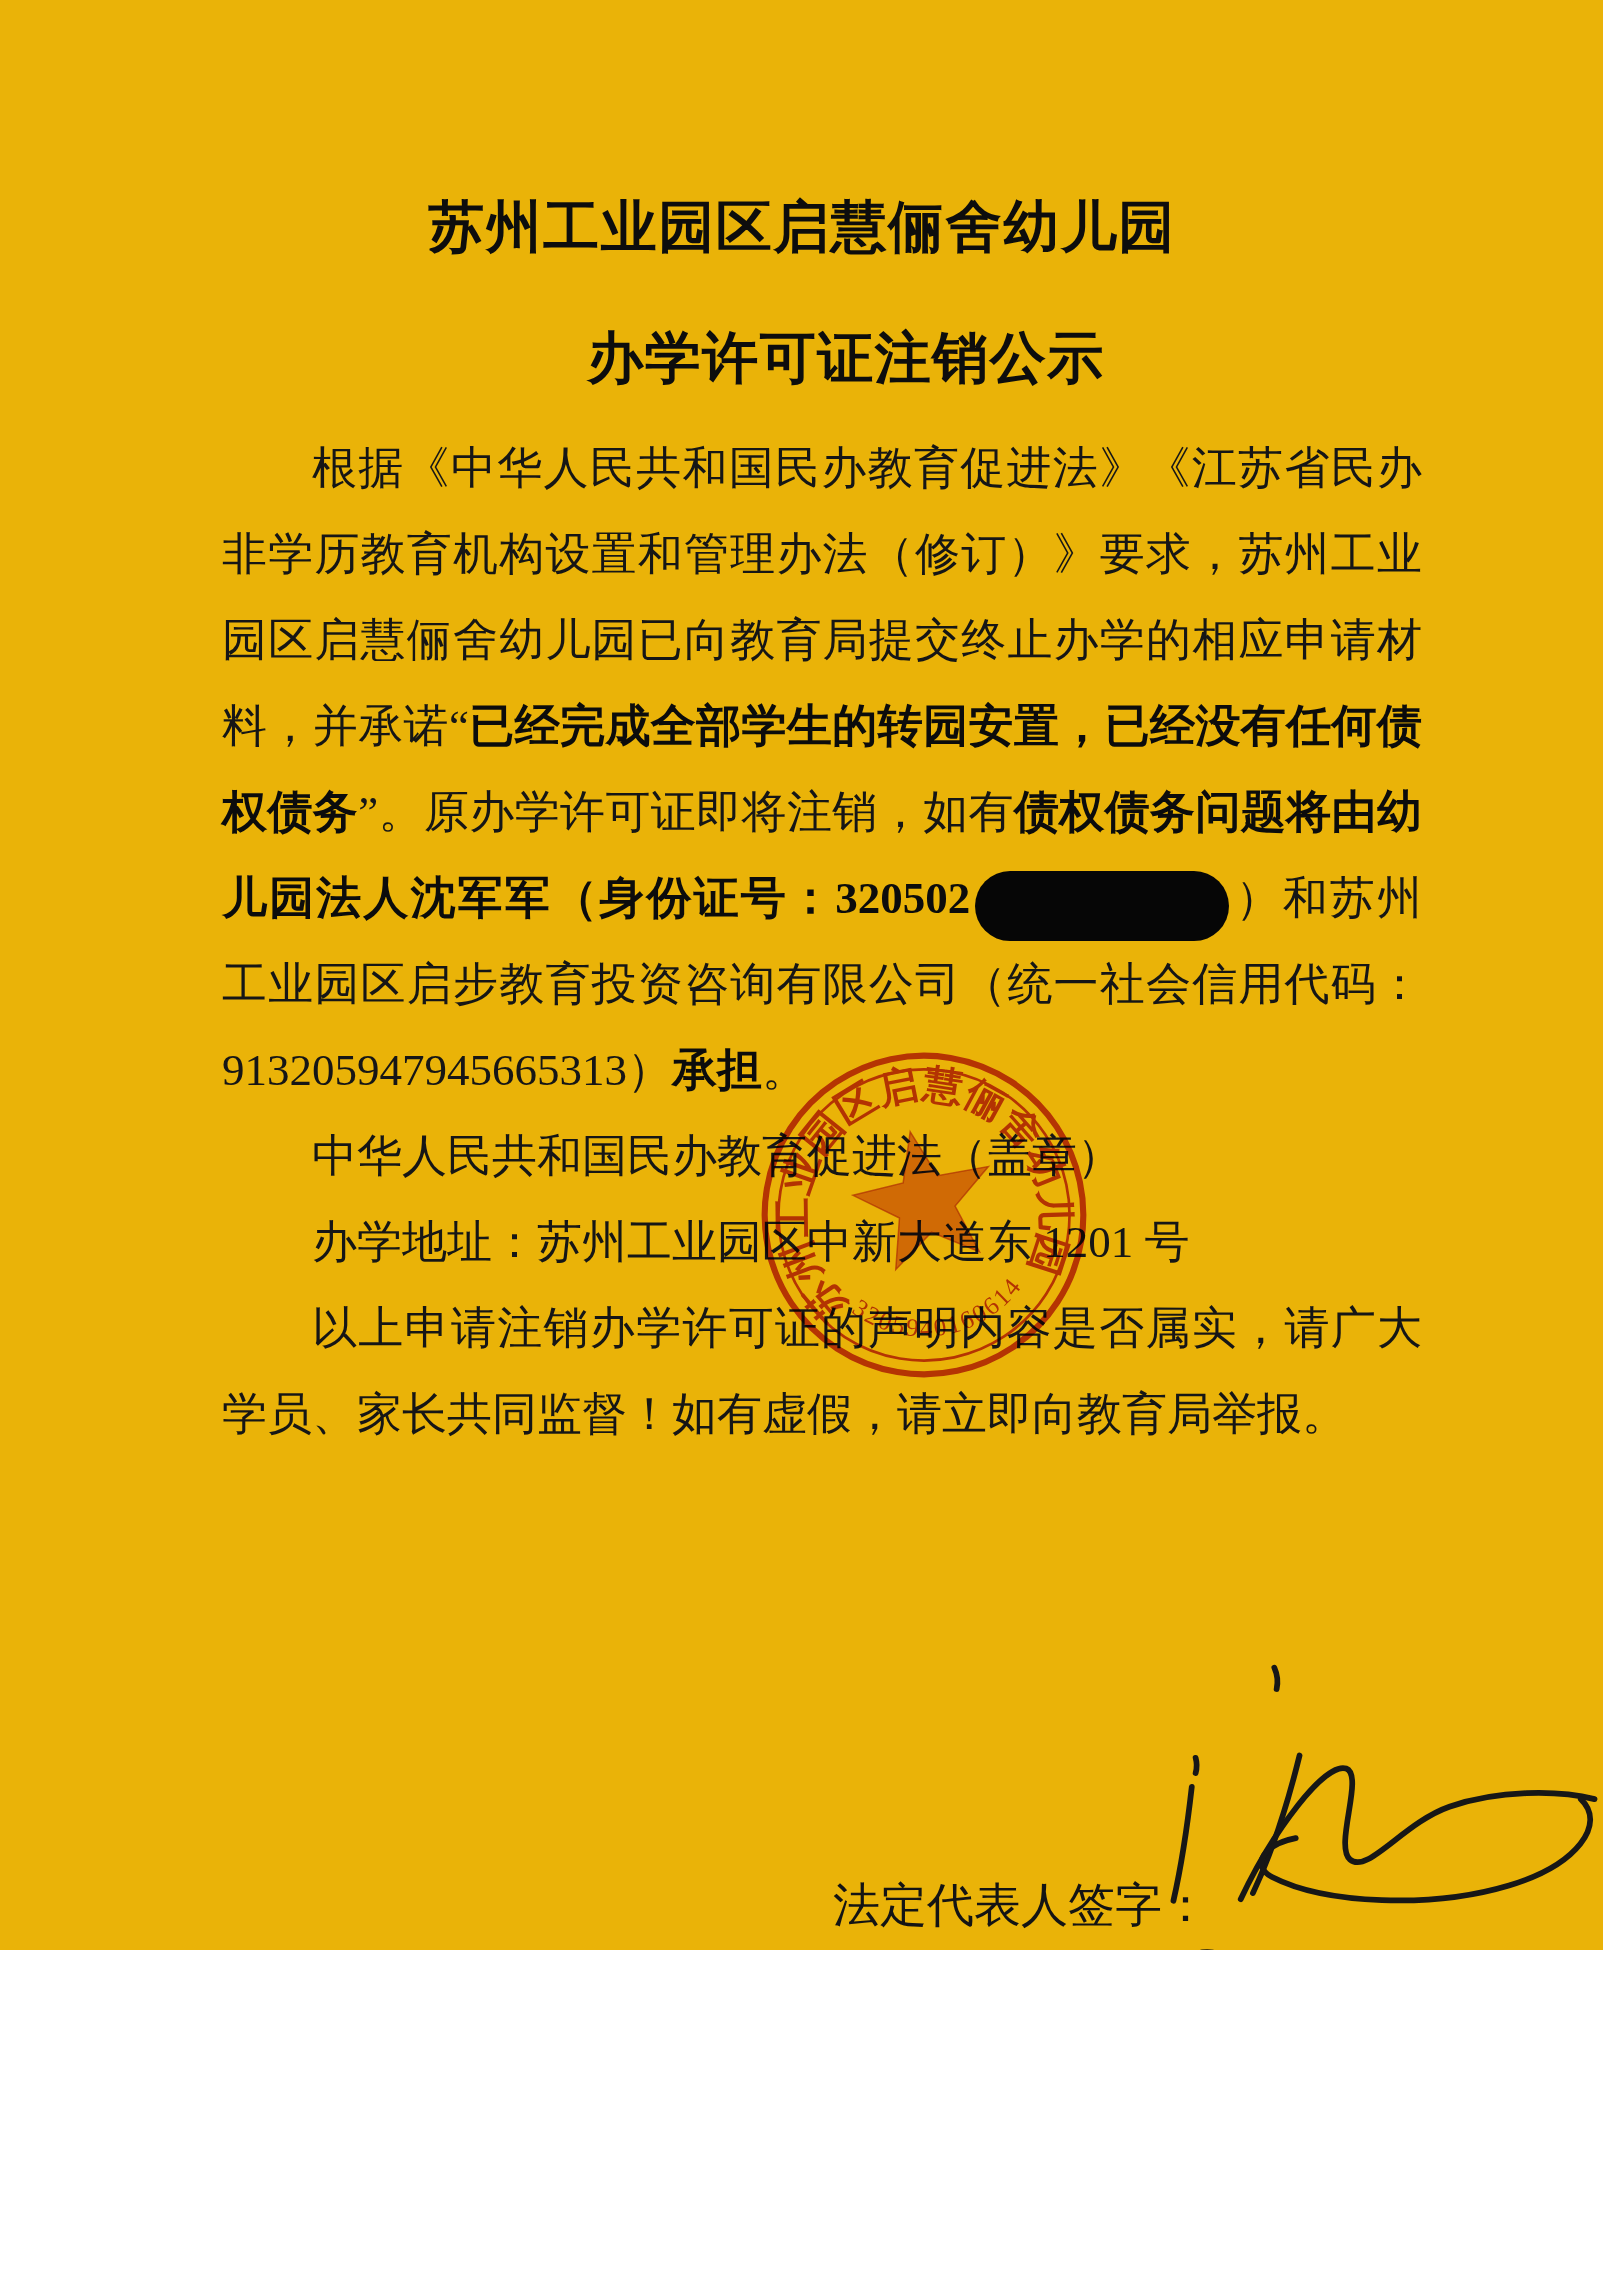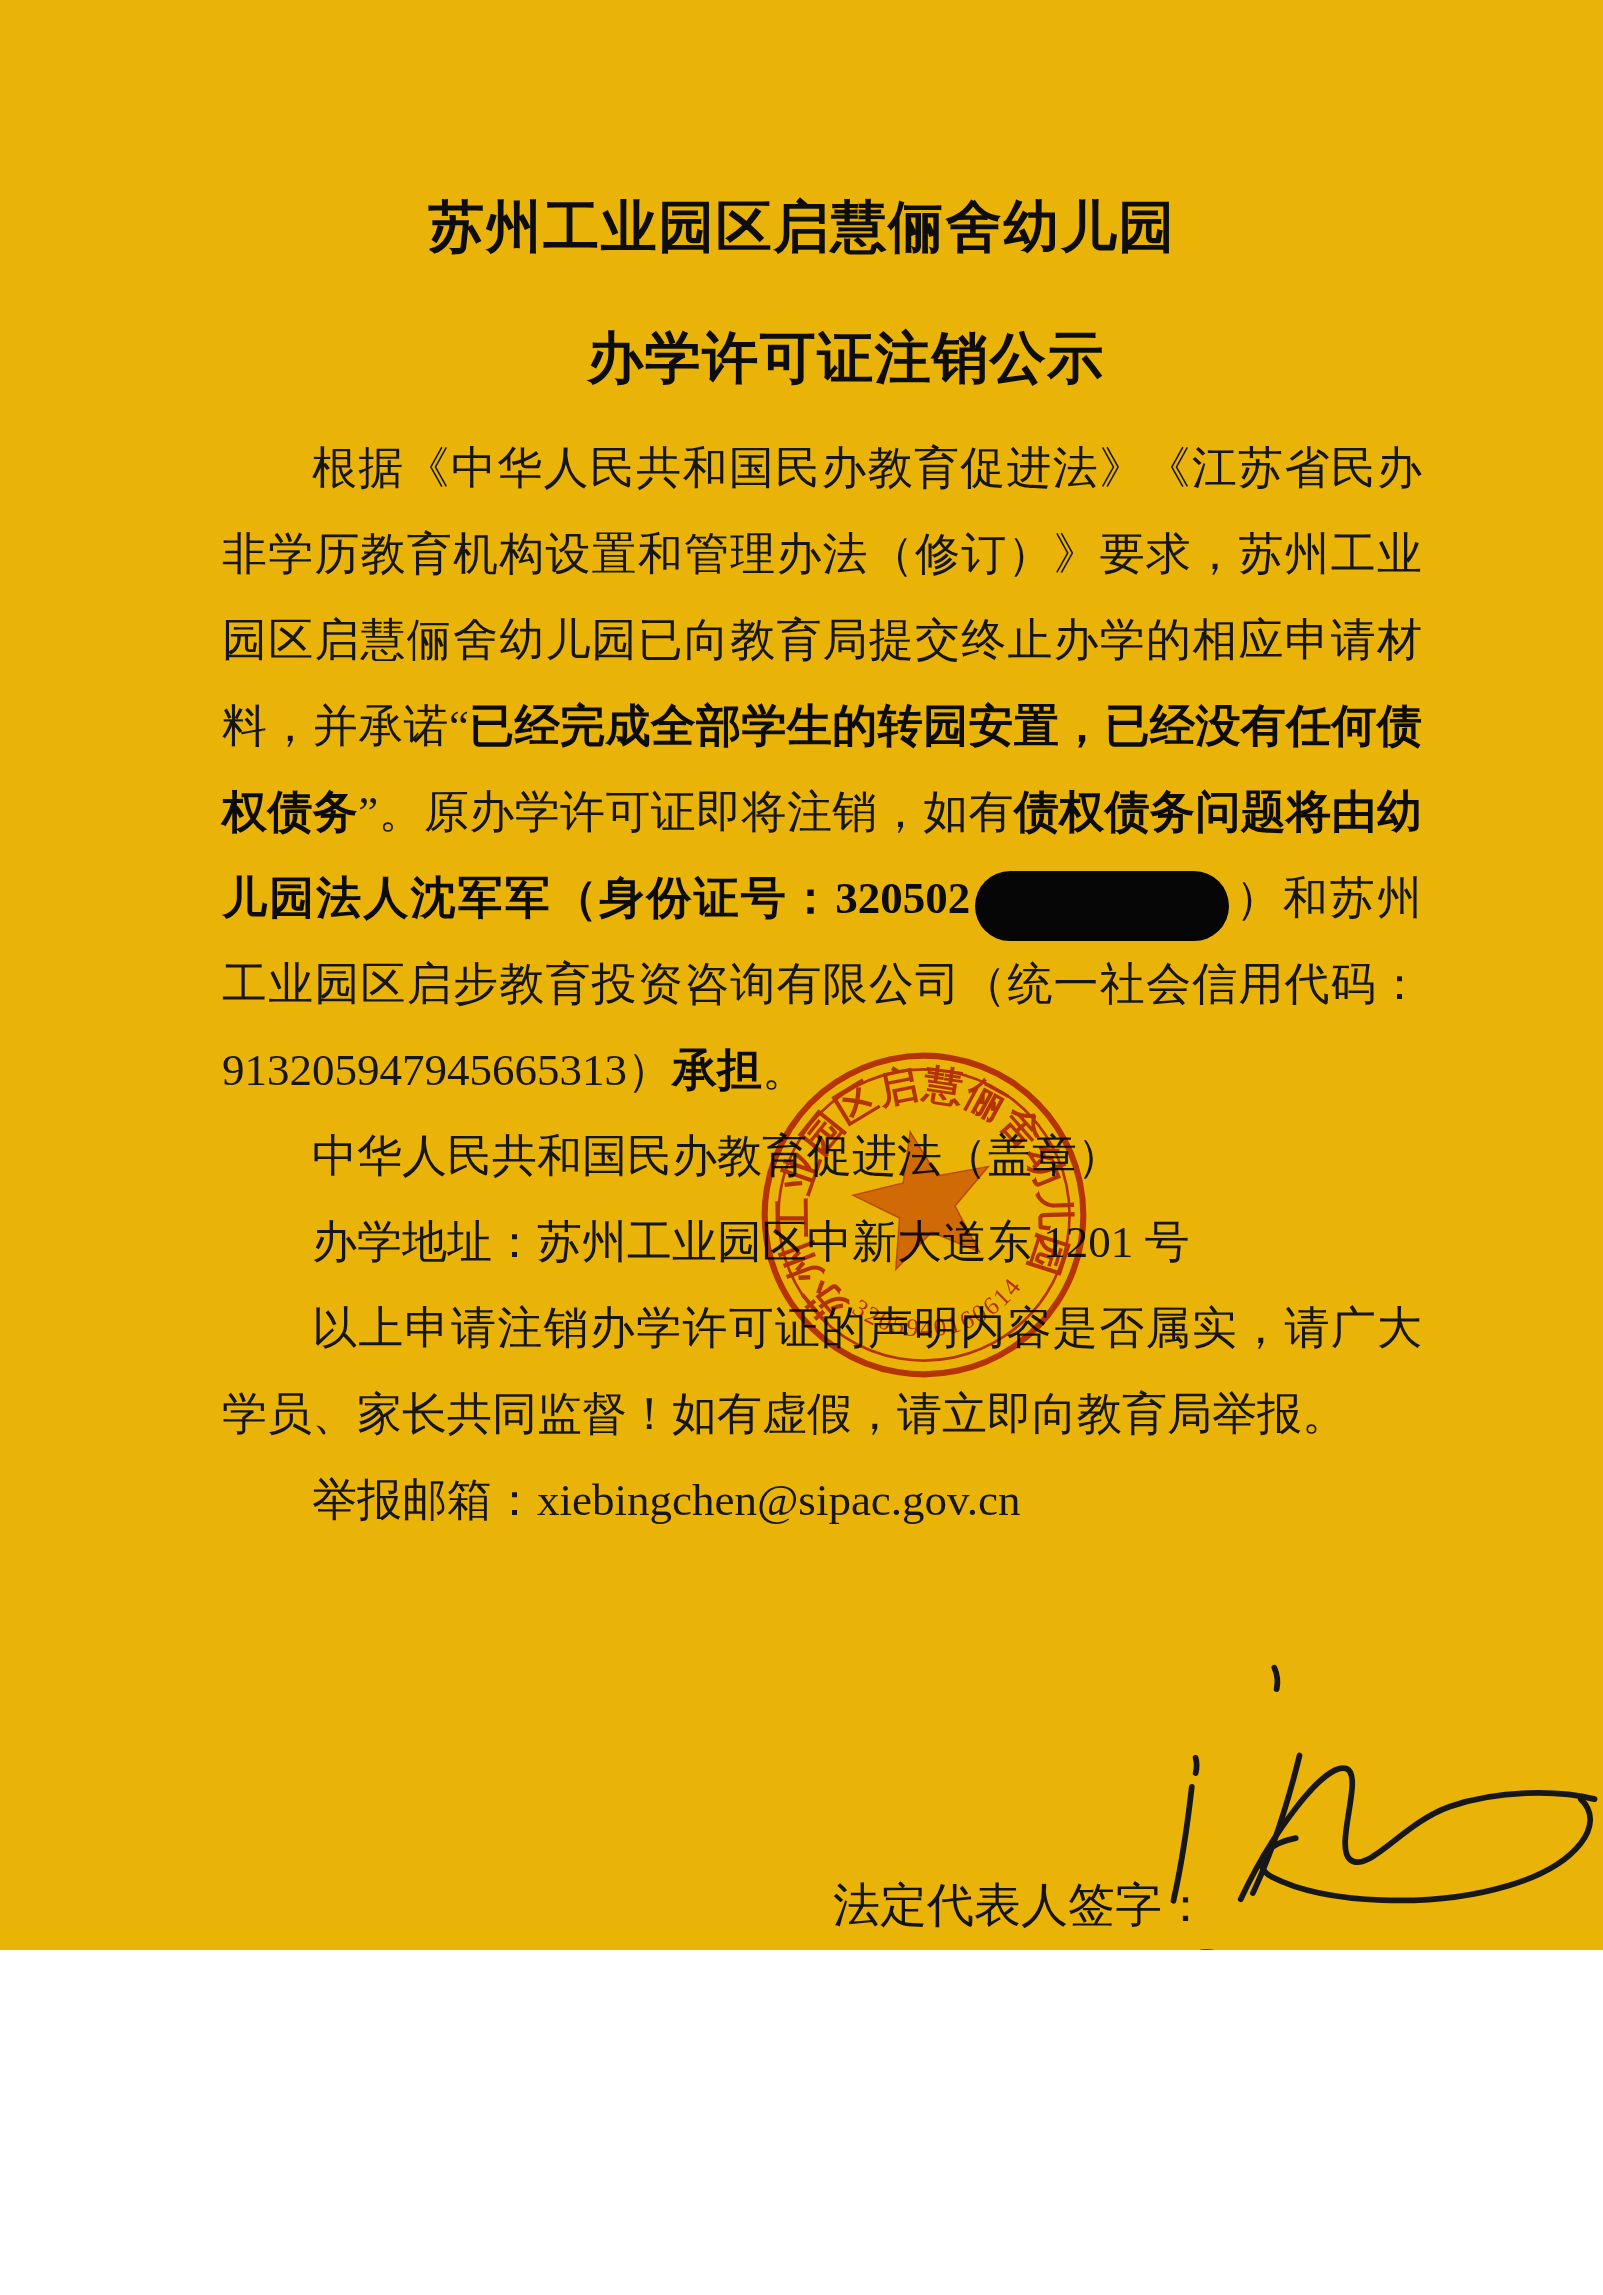--- a/index.html
+++ b/index.html
@@ -90,21 +90,20 @@
 <div class="page">
 
   <div class="title title1">苏州工业园区启慧俪舍幼儿园</div>
   <div class="title title2">办学许可证注销公示</div>
 
   <div class="bodytext">
     <p class="para"><span>根据《中华人民共和国民办教育促进法》《江苏省民办非学历教育机构设置和管理办法（修订）》要求，苏州工业园区启慧俪舍幼儿园已向教育局提交终止办学的相应申请材料，并承诺“</span><b>已经完成全部学生的转园安置，已经没有任何债权债务</b><span>”。原办学许可证即将注销，如有</span><b>债权债务问题将由幼儿园法人沈军军（身份证号：320502</b><span class="redact"></span><span>）和苏州工业园区启步教育投资咨询有限公司（统一社会信用代码：913205947945665313）</span><b>承担</b><span>。</span></p>
     <p class="para">中华人民共和国民办教育促进法（盖章）</p>
     <p class="para">办学地址：苏州工业园区中新大道东 1201 号</p>
     <p class="para">以上申请注销办学许可证的声明内容是否属实，请广大学员、家长共同监督！如有虚假，请立即向教育局举报。</p>
-    <p class="para">举报邮箱：xiebingchen@sipac.gov.cn</p>
   </div>
 
   <svg class="seal" viewBox="-235 -235 470 470" width="360" height="360">
     <defs>
       <path id="ringArc" d="M -120,95 A 153,153 0 1 1 120,95"></path>
       <path id="serialArc" d="M -126,96 A 158,158 0 0 0 126,96"></path>
     </defs>
     <circle cx="0" cy="0" r="208" fill="none" stroke="#c13b32" stroke-width="8"></circle>
     <circle cx="0" cy="0" r="190" fill="none" stroke="#c13b32" stroke-width="3.5"></circle>
     <polygon points="5,-110 27.9,-46.6 95.3,-44.4 42.1,-2.9 60.8,61.9 5,24 -50.8,61.9 -32.1,-2.9 -85.3,-44.4 -17.9,-46.6" fill="#cf4a41" fill-opacity="0.62" stroke="#b83228" stroke-opacity="0.7" stroke-width="2"></polygon>

